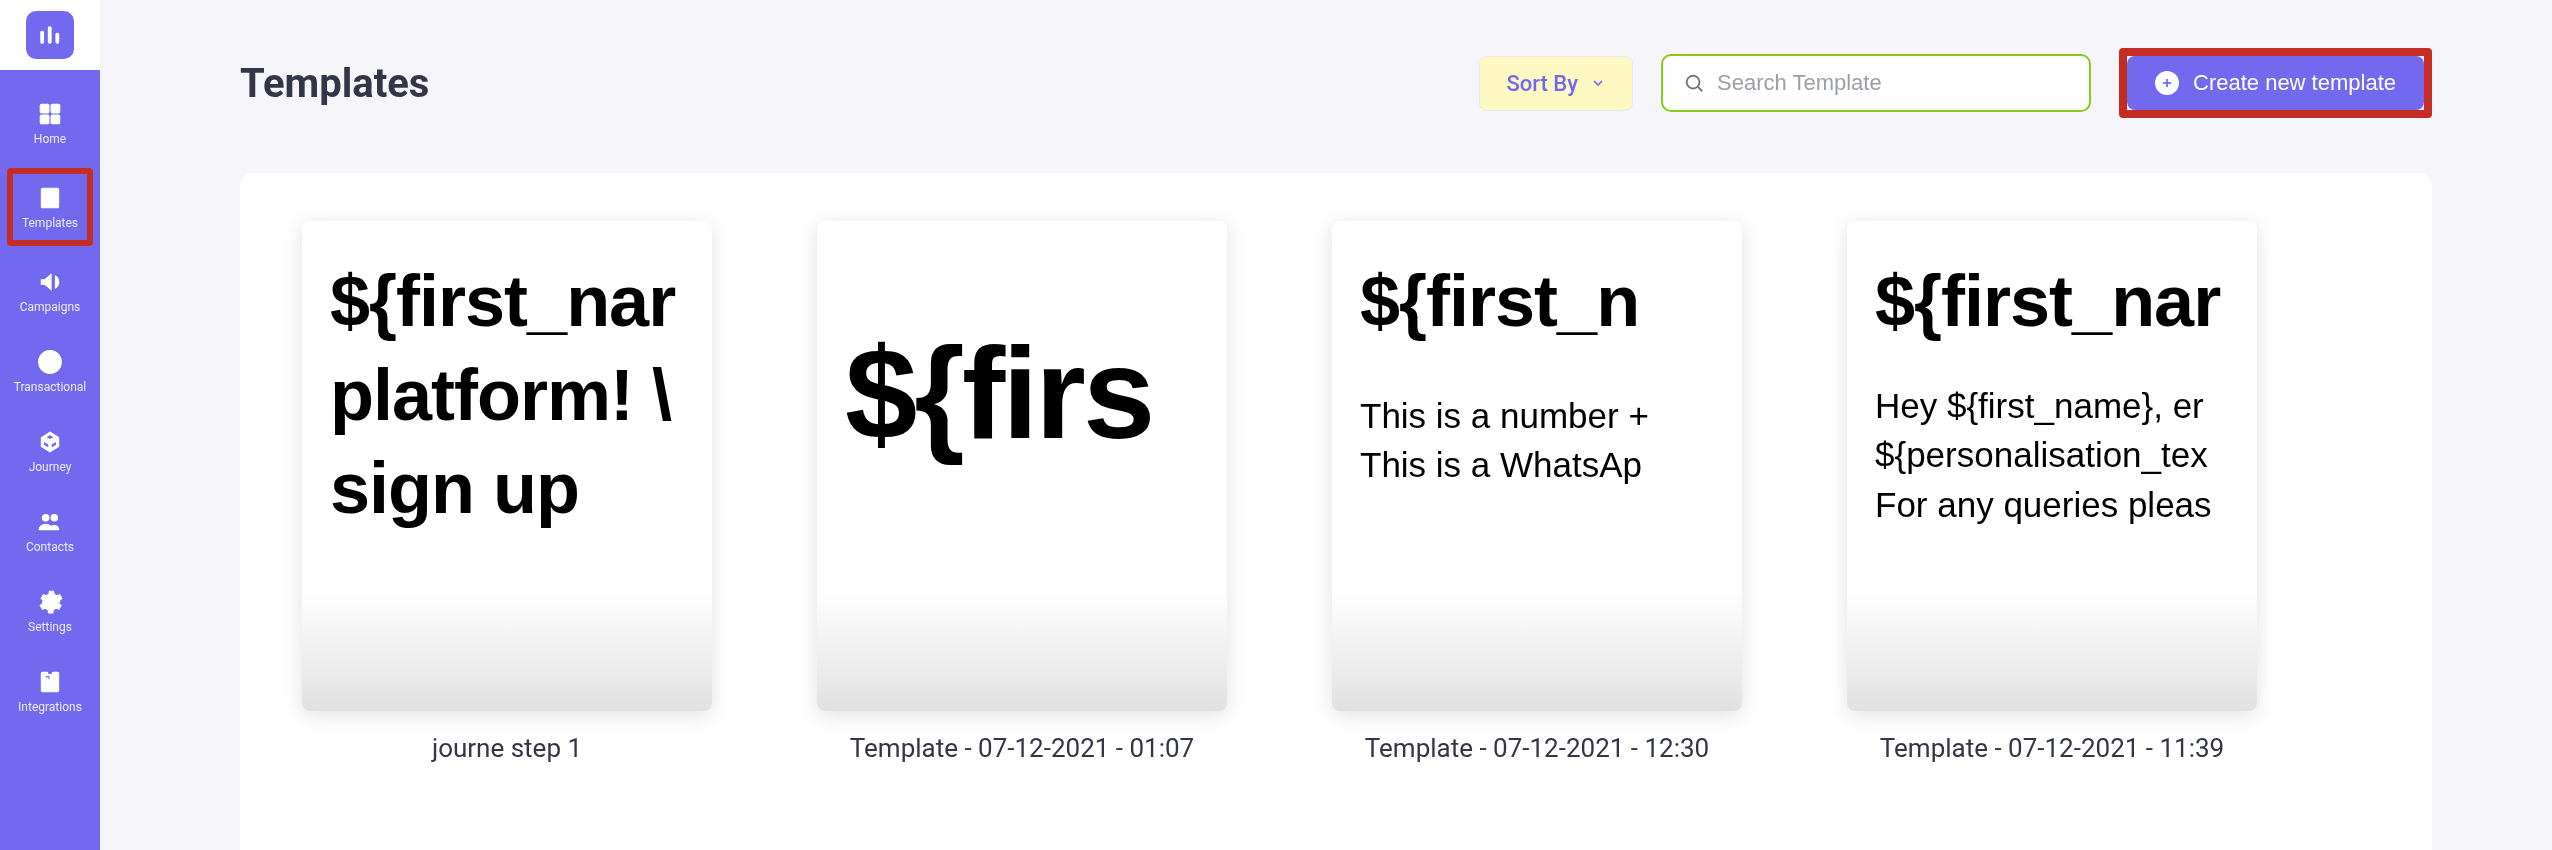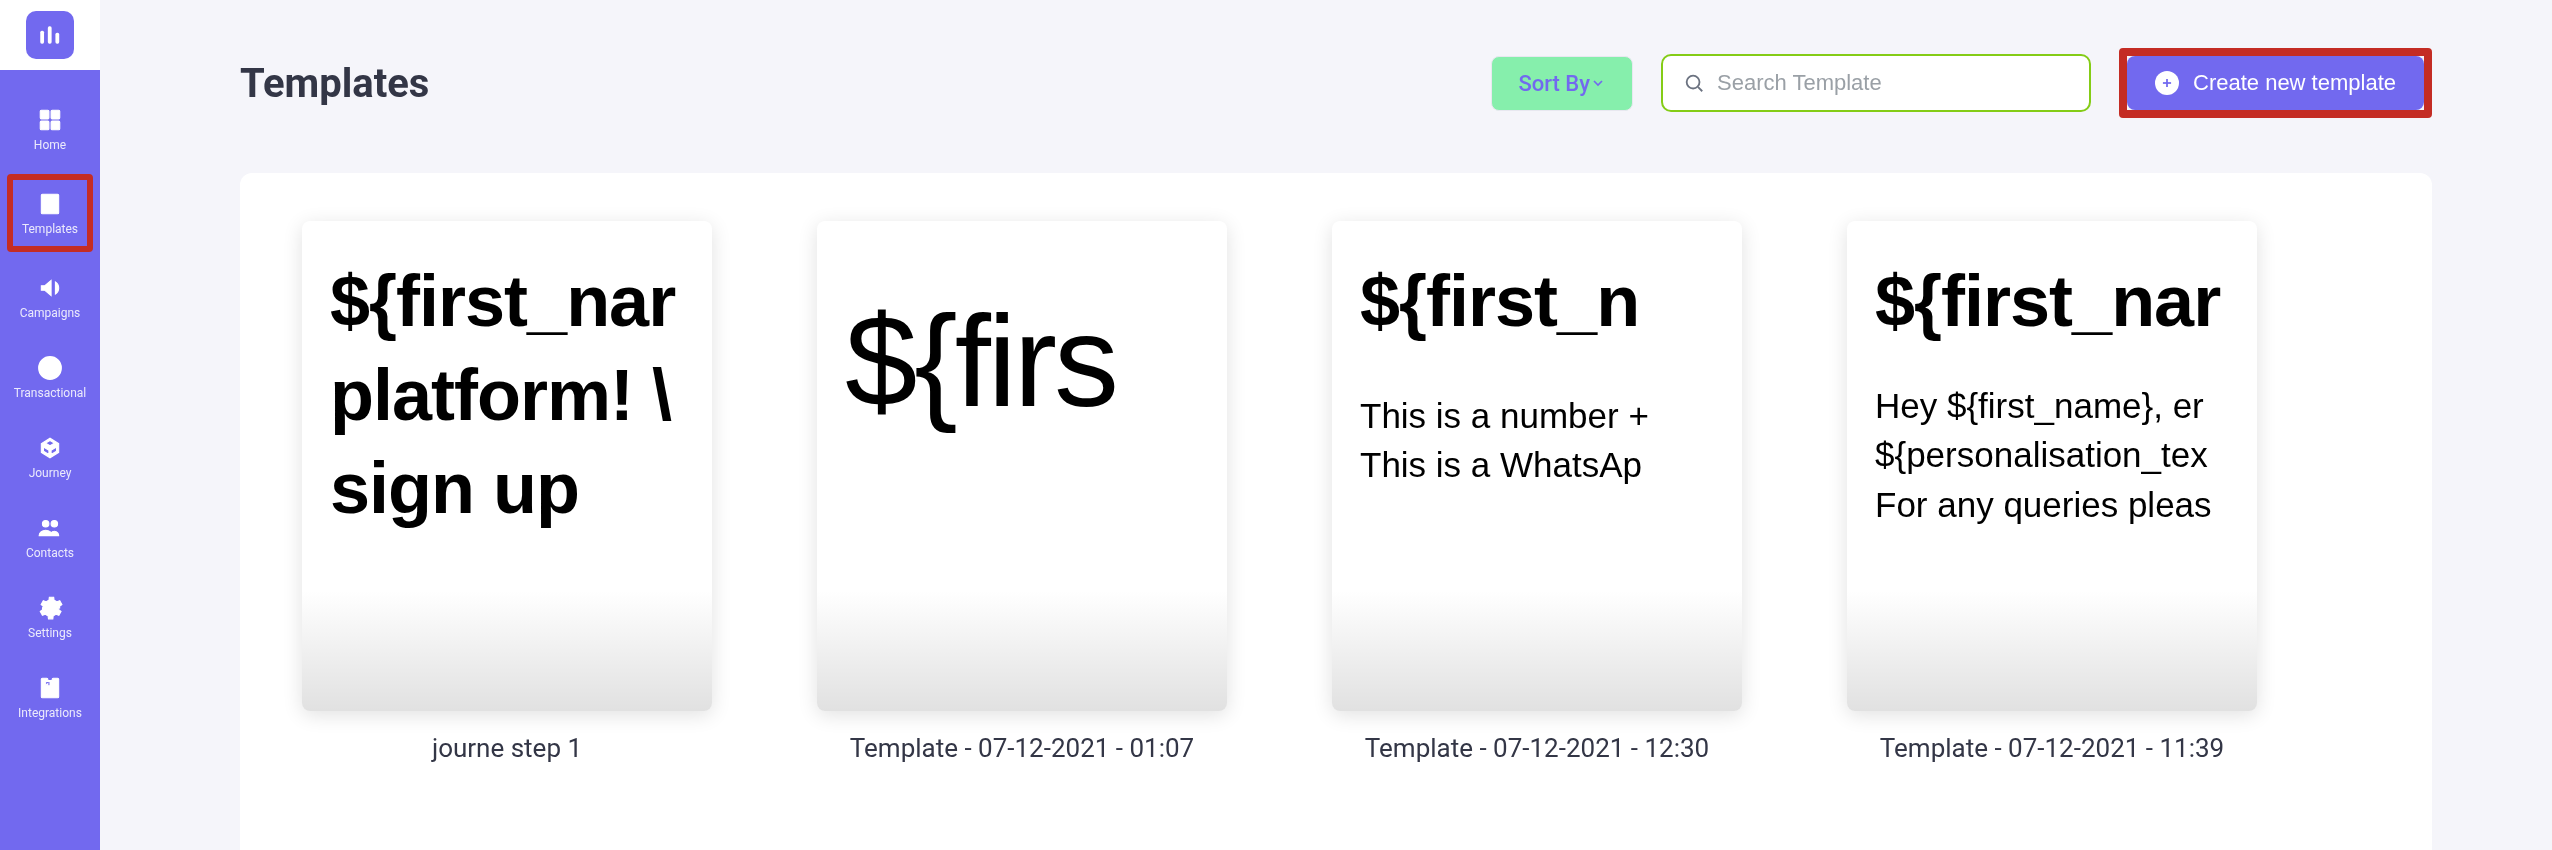--- a/index.html
+++ b/index.html
@@ -38,21 +38,21 @@
       align-items: center;
       justify-content: center;
     }
     .logo svg { width: 26px; height: 26px; }
     .nav {
       width: 100%;
       display: flex;
       flex-direction: column;
       align-items: center;
       gap: 22px;
-      padding-top: 30px;
+      padding-top: 24px;
     }
     .nav-item {
       width: 86px;
       display: flex;
       flex-direction: column;
       align-items: center;
       gap: 4px;
       color: #fff;
       cursor: pointer;
       padding: 6px 0;
@@ -90,26 +90,27 @@
       font-size: 40px;
       font-weight: 700;
       color: #333646;
     }
     .header-controls {
       display: flex;
       align-items: center;
       gap: 28px;
     }
     .sort-by {
-      background: #86efac;
+      background: #fef9c3;
       border: 1px solid #e8e8f0;
       border-radius: 8px;
       padding: 14px 26px;
       display: flex;
       align-items: center;
+      gap: 12px;
       cursor: pointer;
     }
     .sort-by span {
       font-size: 22px;
       color: #7269ef;
       font-weight: 500;
     }
     .sort-by svg { width: 16px; height: 16px; }
 
     .search-wrap {
@@ -206,27 +207,27 @@
       font-weight: 700;
       color: #000;
       line-height: 1.3;
       white-space: nowrap;
       overflow: hidden;
       letter-spacing: -1px;
     }
     .preview-line-huge {
       font-family: Arial, Helvetica, sans-serif;
       font-size: 130px;
-      font-weight: 400;
+      font-weight: 700;
       color: #000;
       line-height: 1.2;
       white-space: nowrap;
       overflow: hidden;
       letter-spacing: -3px;
-      margin-top: 28px;
+      margin-top: 60px;
     }
     .preview-line-small {
       font-family: Arial, Helvetica, sans-serif;
       font-size: 35px;
       font-weight: 400;
       color: #000;
       line-height: 1.3;
       white-space: nowrap;
       overflow: hidden;
       margin-top: 4px;

